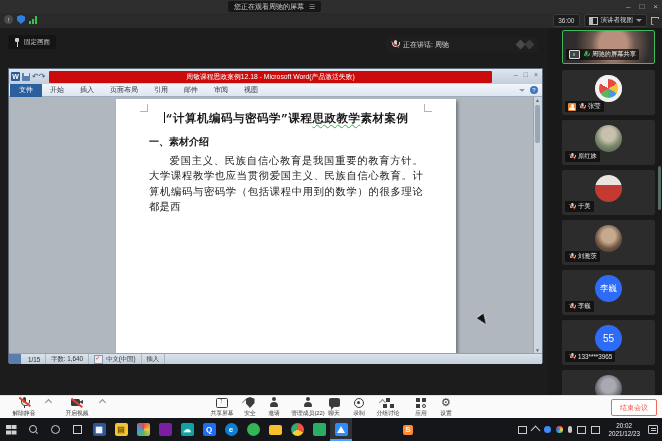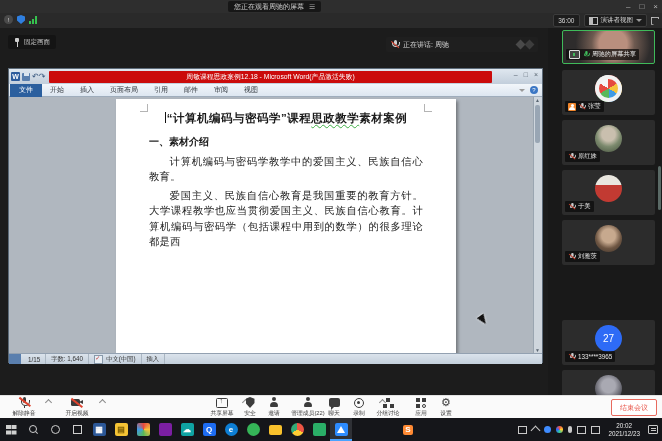--- a/index.html
+++ b/index.html
@@ -64,21 +64,21 @@
     color:#fff;font-size:6.8px;display:flex;align-items:center;justify-content:center;white-space:nowrap;overflow:hidden;}
   .wctl{position:absolute;right:4px;top:2px;display:flex;gap:6px;color:#5a6672;font-size:7px;}
   .wtabs{position:absolute;left:0;top:15px;width:100%;height:13px;background:linear-gradient(#f2f6fa,#dde6f0);
     border-bottom:1px solid #9fadbc;display:flex;align-items:center;box-sizing:border-box;}
   .tab-file{background:#2b5f9e;color:#fff;font-size:7px;height:13px;display:flex;align-items:center;padding:0 9px;margin-left:1px;}
   .wtab{color:#30363d;font-size:7px;padding:0 8px;}
   .wtabs-right{margin-left:auto;display:flex;align-items:center;gap:5px;padding-right:4px;}
   .ic-help{width:8px;height:8px;border-radius:50%;background:#3a76c4;color:#fff;font-size:6px;display:flex;align-items:center;justify-content:center;}
   .wcanvas{position:absolute;left:0;top:28px;width:100%;height:256px;background:#b0b7bf;overflow:hidden;}
   .page{position:absolute;left:107px;top:2px;width:340px;height:260px;background:#fff;box-shadow:2px 2px 3px rgba(0,0,0,.35);}
-  .page-inner{position:absolute;left:33px;right:33px;top:12px;font-family:Liberation Sans, sans-serif;color:#1c1c1c;}
+  .page-inner{position:absolute;left:33px;right:33px;top:12px;font-family:Liberation Mono, monospace;color:#1c1c1c;}
   .cropmark{position:absolute;width:7px;height:7px;opacity:.55;}
   .cm-tl{left:24px;top:5px;border-left:1px solid #777;border-top:1px solid #777;border-left:none;border-top:none;border-right:1px solid #777;border-bottom:1px solid #777;}
   .cm-tr{right:24px;top:5px;border-left:1px solid #777;border-bottom:1px solid #777;}
   .doc-title{font-size:11.5px;font-weight:bold;text-align:center;letter-spacing:.5px;margin:0 0 9px 0;white-space:nowrap;}
   .caret-bar{display:inline-block;width:1px;height:11px;background:#111;vertical-align:-1px;margin-right:1px;}
   .wavy{text-decoration:underline;text-decoration-style:wavy;text-decoration-color:#3faf46;text-decoration-thickness:1px;text-underline-offset:2px;}
   .doc-h1{font-size:10px;font-weight:bold;margin:0 0 5px 0;}
   .doc-h2{font-size:10px;font-weight:bold;margin:0 0 3px 0;font-style:italic;}
   .doc-p{font-size:10.3px;line-height:15.4px;text-align:justify;text-indent:2em;margin:0 0 3px 0;letter-spacing:.3px;}
   .vscroll{position:absolute;right:0;top:0;width:8px;height:100%;background:#cfd6dd;border-left:1px solid #9aa5b0;}
@@ -256,21 +256,20 @@
           <span class="ic-help">?</span>
         </span>
       </div>
       <div class="wcanvas">
         <div class="page">
           <div class="cropmark cm-tl"></div>
           <div class="cropmark cm-tr"></div>
           <div class="page-inner">
             <div class="doc-title"><span class="caret-bar"></span><span>“计算机编码与密码学”课程</span><span class="wavy">思政教学</span><span>素材案例</span></div>
             <div class="doc-h1">一、素材介绍</div>
-            <div class="doc-p">计算机编码与密码学教学中的爱国主义、民族自信心教育。</div>
             <div class="doc-p">爱国主义、民族自信心教育是我国重要的教育方针。大学课程教学也应当贯彻爱国主义、民族自信心教育。计算机编码与密码学（包括课程中用到的数学）的很多理论都是西</div>
           </div>
         </div>
         <div class="vscroll">
           <span class="btn" style="top:0;">▲</span>
           <div class="vthumb"></div>
           <span class="btn" style="bottom:0;">▼</span>
         </div>
         <div class="mouse-cursor"></div>
       </div>
@@ -327,22 +326,31 @@
     </div>
     <div class="tile" style="top:192px">
       <div class="avatar av-photo-brown"></div>
       <div class="chip">
         <span class="micm">
             <i></i>
           </span>
         <span>刘雅茨</span>
       </div>
     </div>
+    <div class="tile" style="top:242px">
+      <div class="avatar av-blue">李巍</div>
+      <div class="chip">
+        <span class="micm">
+            <i></i>
+          </span>
+        <span>李巍</span>
+      </div>
+    </div>
     <div class="tile" style="top:292px">
-      <div class="avatar av-blue num">27</div>
+      <div class="avatar av-blue num">55</div>
       <div class="chip">
         <span class="micm">
             <i></i>
           </span>
         <span>133****3965</span>
       </div>
     </div>
     <div class="tile" style="top:342px">
       <div class="avatar av-gray"></div>
     </div>

